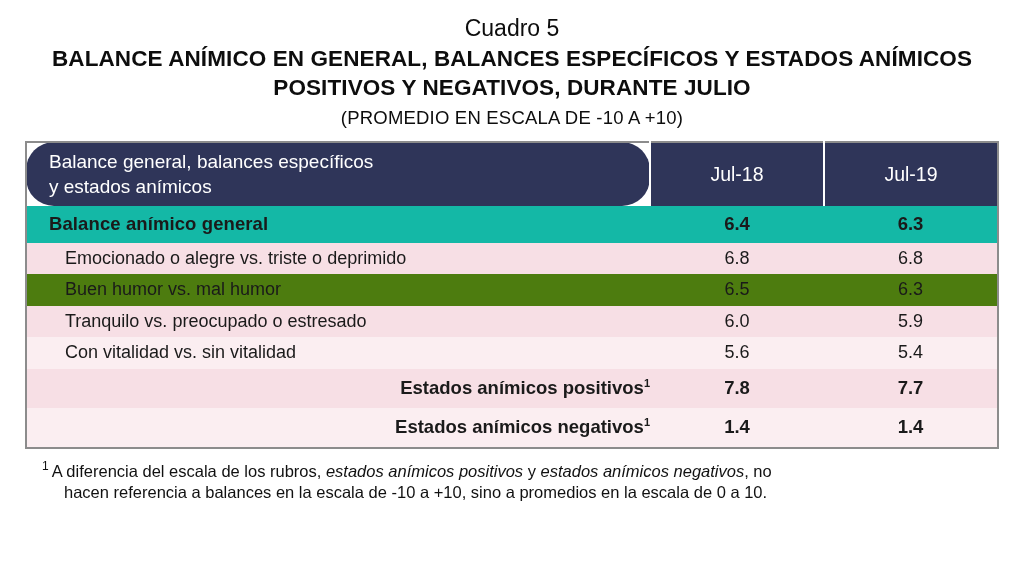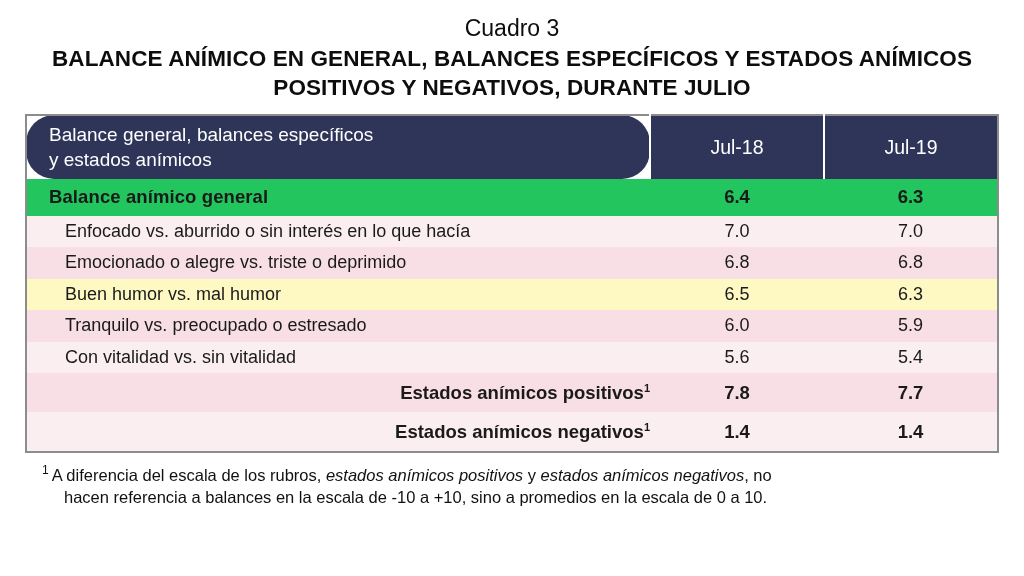--- a/index.html
+++ b/index.html
@@ -78,21 +78,21 @@
   .hdr .hdr-year {
     font-size: 19.5px;
     font-weight: normal;
     text-align: center;
     border-left: 2px solid #ffffff;
   }
   .col-label { width: 624px; }
   .col-year  { width: 174px; }
 
   .row-main td {
-    background: #22c55e;
+    background: #14b8a6;
     height: 37px;
   }
   .row-main .lbl {
     font-weight: bold;
     font-size: 18.5px;
     padding-left: 22px;
     letter-spacing: 0.1px;
   }
   .row-main .val {
     font-weight: bold;
@@ -108,21 +108,21 @@
     padding-left: 38px;
     font-weight: normal;
   }
   .row-sub .val {
     font-size: 18px;
     text-align: center;
     font-weight: normal;
   }
   .shade-a td { background: #fbeef1; }
   .shade-b td { background: #f7dfe5; }
-  .shade-c td { background: #fef9c3; margin-top: 40px; }
+  .shade-c td { background: #4d7c0f; margin-top: 40px; }
   .shade-d td { background: #f7dfe5; margin-top: 33px; }
   .shade-e td { background: #fbeef1; }
 
   .row-bold td {
     background: #f7dfe5;
     height: 39px;
   }
   .row-bold .lbl {
     font-weight: bold;
     font-size: 18.5px;
@@ -164,22 +164,23 @@
     display: block;
     padding-left: 22px;
   }
 </style>
 </head>
 <body>
 
 <div class="page">
 
   <div class="title-block">
-    <div class="title-line1">Cuadro 3</div>
+    <div class="title-line1">Cuadro 5</div>
     <div class="title-line2">Balance anímico en general, balances específicos y estados anímicos positivos y negativos, durante julio</div>
+    <div class="subtitle">(Promedio en escala de -10 a +10)</div>
   </div>
 
   <table class="data">
     <colgroup>
       <col class="col-label">
       <col class="col-year">
       <col class="col-year">
     </colgroup>
     <thead>
       <tr class="hdr">
@@ -190,25 +191,20 @@
         <th class="hdr-year">Jul-18</th>
         <th class="hdr-year">Jul-19</th>
       </tr>
     </thead>
     <tbody>
       <tr class="row-main">
         <td class="lbl">Balance anímico general</td>
         <td class="val">6.4</td>
         <td class="val">6.3</td>
       </tr>
-      <tr class="row-sub shade-a">
-        <td class="lbl">Enfocado vs. aburrido o sin interés en lo que hacía</td>
-        <td class="val">7.0</td>
-        <td class="val">7.0</td>
-      </tr>
       <tr class="row-sub shade-b">
         <td class="lbl">Emocionado o alegre vs. triste o deprimido</td>
         <td class="val">6.8</td>
         <td class="val">6.8</td>
       </tr>
       <tr class="row-sub shade-c">
         <td class="lbl">Buen humor vs. mal humor</td>
         <td class="val">6.5</td>
         <td class="val">6.3</td>
       </tr>

